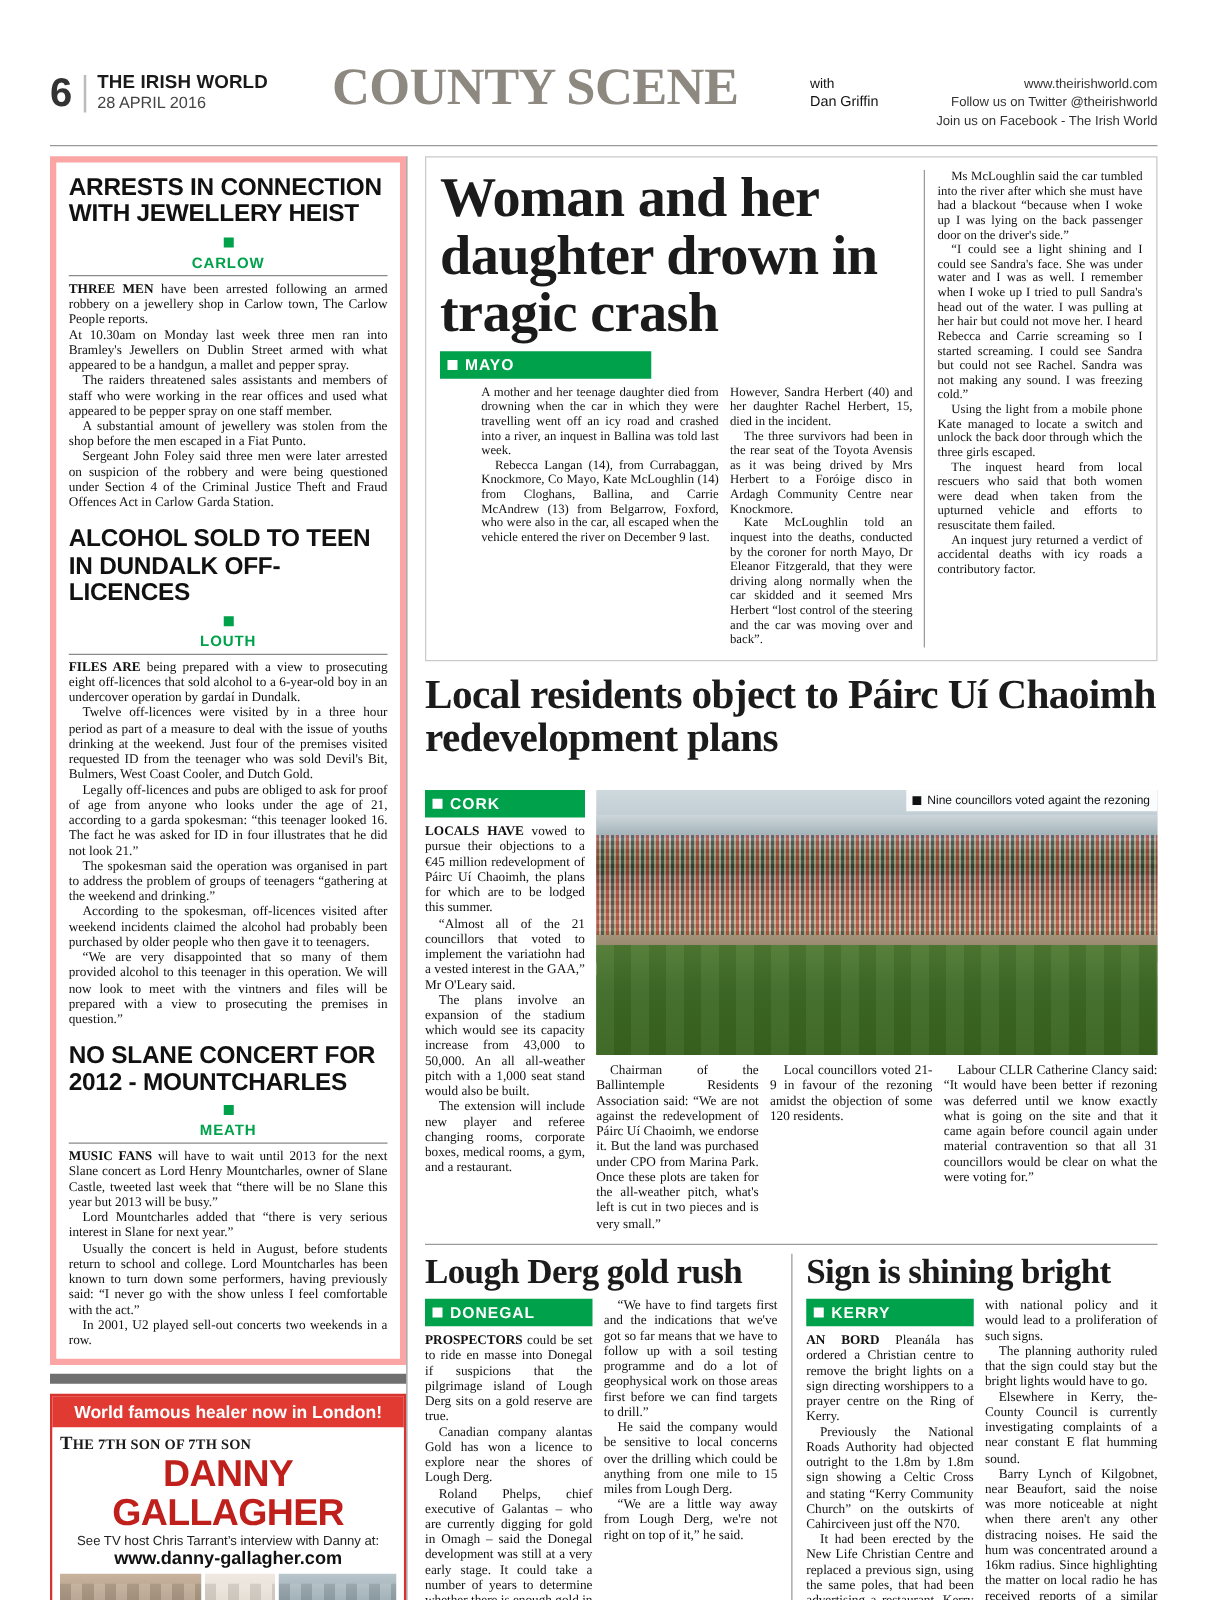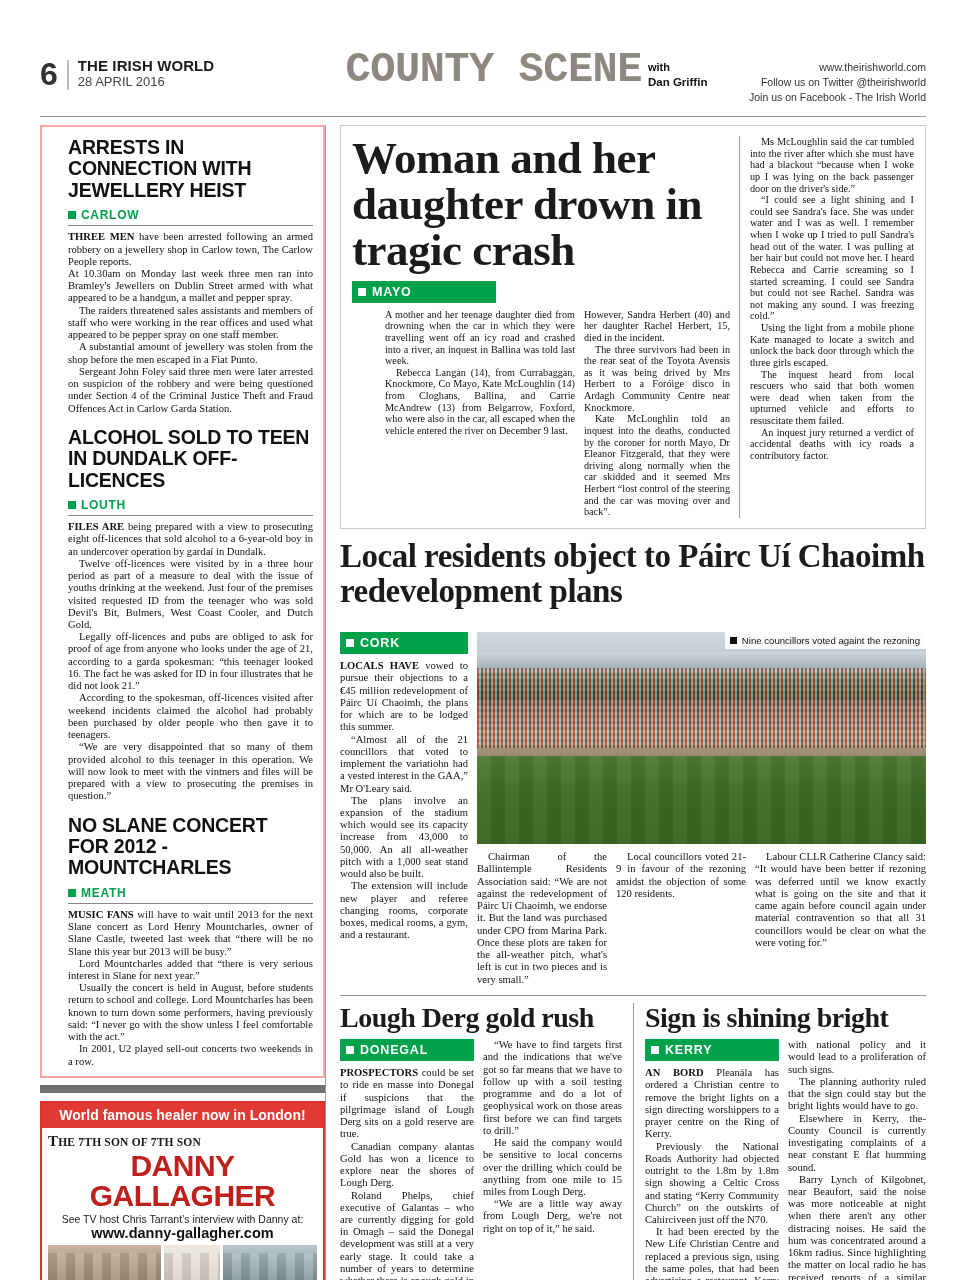--- a/index.html
+++ b/index.html
@@ -12,22 +12,22 @@
   }
   .page { position: relative; width: 966px; height: 1280px; box-sizing: border-box; padding: 0 40px; }
 
   
   .masthead { display:flex; align-items:flex-start; padding-top: 58px; height: 52px; }
   .folio-num { font-family:"Liberation Sans", sans-serif; font-weight:bold; font-size:32px; line-height:32px; color:#333; padding-right:9px; }
   .folio-rule { width:2px; height:30px; background:#bbb; margin-right:9px; margin-top:2px;}
   .folio-titles { font-family:"Liberation Sans", sans-serif; line-height:1.08; }
   .folio-paper { font-weight:bold; font-size:15px; letter-spacing:0.1px; color:#1a1a1a; }
   .folio-date { font-size:13px; color:#444; margin-top:1px; }
-  .county-scene { flex:1; text-align:right; font-family:Liberation Mono, monospace; font-weight:bold; font-size:42px; line-height:40px; letter-spacing:-0.5px; color:#8d8880; margin-top:-8px; }
-  .with-block { font-family:"Liberation Sans", sans-serif; font-size:11.5px; font-weight:bold; line-height:1.25; color:#111; margin-left:6px; margin-top:3px; width:78px;}
+  .county-scene { flex:1; text-align:center; font-family:Liberation Serif, serif; font-weight:bold; font-size:42px; line-height:40px; letter-spacing:-0.5px; color:#8d8880; margin-top:-8px; }
+  .with-block { font-family:"Liberation Sans", sans-serif; font-size:11.5px; font-weight:normal; line-height:1.25; color:#111; margin-left:6px; margin-top:3px; width:78px;}
   .with-block .w-small { font-size:11px; }
   .web-block { font-family:"Liberation Sans", sans-serif; font-size:10.5px; line-height:1.45; text-align:right; color:#333; width:200px; margin-top:2px;}
 
   .head-rule { border-top:1px solid #999; margin: 6px 0 0 0; }
 
   
   .cols { display:flex; gap:0; margin-top:8px; }
   .col-left { width:285px; flex:0 0 285px; }
   .col-right { flex:1; padding-left:14px; border-left:1px solid #9a9a9a; }
 
@@ -36,38 +36,38 @@
     font-family:"Liberation Sans", sans-serif;
     font-weight:bold; font-size:19.5px; line-height:1.1;
     margin:0 0 6px 0; color:#111; letter-spacing:-0.2px;
   }
   h1.big-head { font-family:"Liberation Serif", serif; font-weight:bold; margin:0; color:#1b1b1b; letter-spacing:-0.5px; }
   h1.lead { font-size:45px; line-height:1.02; }
   h1.mid { font-size:33px; line-height:1.05; }
   h1.small-head { font-size:28px; line-height:1.05; }
 
   
-  .tag-plain { font-family:"Liberation Sans", sans-serif; font-weight:bold; font-size:12px; color:#00a14b; letter-spacing:0.7px; display:flex; align-items:center; gap:5px; padding:1px 0 3px 0; }
+  .tag-plain { font-family:"Liberation Sans", sans-serif; font-weight:bold; font-size:12px; color:#00a14b; letter-spacing:0.7px; display:flex; align-items:center; gap:5px; padding:1px 0 3px 0;flex-direction:column; }
   .tag-plain .sq { width:8px; height:8px; background:#00a14b; display:inline-block; }
   .tag-box { background:#00a14b; color:#fff; font-family:"Liberation Sans", sans-serif; font-weight:bold; font-size:12.5px; letter-spacing:0.8px; padding:4px 6px; display:flex; align-items:center; gap:6px; }
   .tag-box .sq { width:8px; height:8px; background:#fff; display:inline-block; }
   .tag-rule { border-bottom:1px solid #8a8a8a; margin-bottom:5px; }
 
   
   .body-txt { font-family:"Liberation Serif", serif; font-size:10.6px; line-height:1.155; text-align:justify; color:#111; }
   .body-txt p { margin:0; text-indent:11px; }
   .body-txt p.first { text-indent:0; }
   .body-txt .lead-in { font-weight:bold; }
   .bt-sm { font-size:10.2px; line-height:1.14; }
 
   .colset { display:flex; }
   .colset > div { padding-right:9px; }
   .colset > div:last-child { padding-right:0; }
 
-  .box-left { border:2px solid #fca5a5; padding:10px 10px 8px 26px; background:#fff; }
+  .box-left { border:5px solid #fca5a5; padding:10px 10px 8px 10px; background:#fff; }
   .spacer-bar { height:8px; background:#6f6f6f; margin:7px 0 8px 0; }
 
   
   .lead-box { border:1px solid #c9c9c9; padding:10px 11px 10px 11px; }
 
   
   .photo {
     position:relative; height:212px; width:100%;
     background:
       linear-gradient(#cfd9de 0%, #b9c7cf 16%, #8fa08c 19%, #5f7a4e 24%, #4e6b3f 27%, #3c5a32 30%, #6d6f59 33%, #8a7e63 36%, #9a8a6d 40%, #a59472 44%, #b09b78 47%, #b7a17e 50%, #a0996f 53%, #6f8c4a 58%, #5d8038 63%, #4f7530 70%, #447029 80%, #3d6a25 90%, #386424 100%);
@@ -162,20 +162,21 @@
           <h2 class="story-head">ALCOHOL SOLD TO TEEN IN DUNDALK OFF-LICENCES</h2>
           <div class="tag-plain">
             <span class="sq"></span>
             <span>LOUTH</span>
           </div>
           <div class="tag-rule"></div>
           <div class="body-txt">
             <p class="first"><span class="lead-in">FILES ARE</span><span> being prepared with a view to prosecuting eight off-licences that sold alcohol to a 6-year-old boy in an undercover operation by gardaí in Dundalk.</span></p>
             <p>Twelve off-licences were visited by in a three hour period as part of a measure to deal with the issue of youths drinking at the weekend. Just four of the premises visited requested ID from the teenager who was sold Devil's Bit, Bulmers, West Coast Cooler, and Dutch Gold.</p>
             <p>Legally off-licences and pubs are obliged to ask for proof of age from anyone who looks under the age of 21, according to a garda spokesman: “this teenager looked 16. The fact he was asked for ID in four illustrates that he did not look 21.”</p>
+            <p>The spokesman said the operation was organised in part to address the problem of groups of teenagers “gathering at the weekend and drinking.”</p>
             <p>According to the spokesman, off-licences visited after weekend incidents claimed the alcohol had probably been purchased by older people who then gave it to teenagers.</p>
             <p>“We are very disappointed that so many of them provided alcohol to this teenager in this operation. We will now look to meet with the vintners and files will be prepared with a view to prosecuting the premises in question.”</p>
           </div>
         </div>
 
         <div style="margin-top:12px">
           <h2 class="story-head">NO SLANE CONCERT FOR 2012 - MOUNTCHARLES</h2>
           <div class="tag-plain">
             <span class="sq"></span>
             <span>MEATH</span>
@@ -218,21 +219,21 @@
       </div>
 
     </div>
 
     <div class="col-right">
 
       <div class="lead-box">
         <div class="colset">
           <div style="width:378px;flex:0 0 378px;">
             <h1 class="big-head lead">Woman and her daughter drown in tragic crash</h1>
-            <div class="tag-box" style="margin-top:7px;width:144px;box-sizing:border-box;">
+            <div class="tag-box" style="margin-top:7px;width:169px;box-sizing:border-box;">
               <span class="sq"></span>
               <span>MAYO</span>
             </div>
             <div class="colset" style="margin-top:6px;margin-left:33px;">
               <div style="width:190px;flex:0 0 190px;" class="body-txt bt-sm">
                 <p class="first">A mother and her teenage daughter died from drowning when the car in which they were travelling went off an icy road and crashed into a river, an inquest in Ballina was told last week.</p>
                 <p>Rebecca Langan (14), from Currabaggan, Knockmore, Co Mayo, Kate McLoughlin (14) from Cloghans, Ballina, and Carrie McAndrew (13) from Belgarrow, Foxford, who were also in the car, all escaped when the vehicle entered the river on December 9 last.</p>
               </div>
               <div style="flex:1;" class="body-txt bt-sm">
                 <p class="first">However, Sandra Herbert (40) and her daughter Rachel Herbert, 15, died in the incident.</p>

